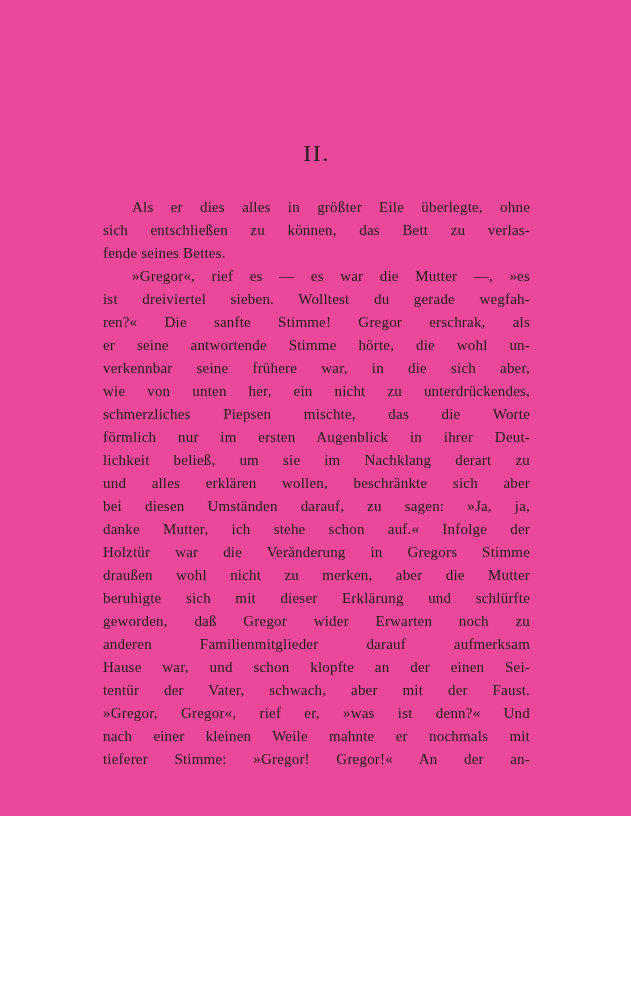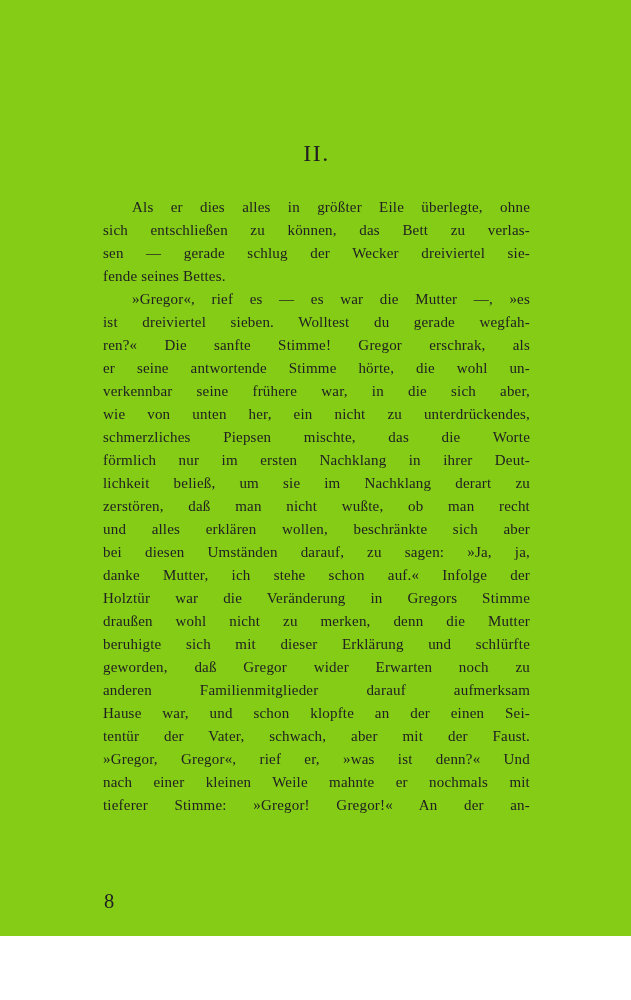--- a/index.html
+++ b/index.html
@@ -3,22 +3,22 @@
 <meta charset="utf-8">
 <style>
   html, body {
     margin: 0;
     padding: 0;
     background: #ffffff;
   }
   .book-page {
     position: relative;
     width: 631px;
-    height: 936px;
-    background: #84cc16;
+    height: 816px;
+    background: #ec4899;
     color: #212121;
     font-family: "Liberation Serif", "DejaVu Serif", serif;
     overflow: hidden;
   }
   .chapter-heading {
     position: absolute;
     top: 139px;
     left: 103px;
     width: 427px;
     margin: 0;
@@ -62,37 +62,35 @@
 </style>
 </head>
 <body>
 
 <div class="book-page">
   <h2 class="chapter-heading">II.</h2>
 
   <div class="text-block">
       <div class="text-line indent">Als er dies alles in größter Eile überlegte, ohne</div>
       <div class="text-line">sich entschließen zu können, das Bett zu verlas-</div>
-      <div class="text-line">sen — gerade schlug der Wecker dreiviertel sie-</div>
       <div class="text-line para-end">fende seines Bettes.</div>
       <div class="text-line indent">»Gregor«, rief es — es war die Mutter —, »es</div>
       <div class="text-line">ist dreiviertel sieben. Wolltest du gerade wegfah-</div>
       <div class="text-line">ren?« Die sanfte Stimme! Gregor erschrak, als</div>
       <div class="text-line">er seine antwortende Stimme hörte, die wohl un-</div>
       <div class="text-line">verkennbar seine frühere war, in die sich aber,</div>
       <div class="text-line">wie von unten her, ein nicht zu unterdrückendes,</div>
       <div class="text-line">schmerzliches Piepsen mischte, das die Worte</div>
-      <div class="text-line">förmlich nur im ersten Nachklang in ihrer Deut-</div>
+      <div class="text-line">förmlich nur im ersten Augenblick in ihrer Deut-</div>
       <div class="text-line">lichkeit beließ, um sie im Nachklang derart zu</div>
-      <div class="text-line">zerstören, daß man nicht wußte, ob man recht</div>
       <div class="text-line">und alles erklären wollen, beschränkte sich aber</div>
       <div class="text-line">bei diesen Umständen darauf, zu sagen: »Ja, ja,</div>
       <div class="text-line">danke Mutter, ich stehe schon auf.« Infolge der</div>
       <div class="text-line">Holztür war die Veränderung in Gregors Stimme</div>
-      <div class="text-line">draußen wohl nicht zu merken, denn die Mutter</div>
+      <div class="text-line">draußen wohl nicht zu merken, aber die Mutter</div>
       <div class="text-line">beruhigte sich mit dieser Erklärung und schlürfte</div>
       <div class="text-line">geworden, daß Gregor wider Erwarten noch zu</div>
       <div class="text-line">anderen Familienmitglieder darauf aufmerksam</div>
       <div class="text-line">Hause war, und schon klopfte an der einen Sei-</div>
       <div class="text-line">tentür der Vater, schwach, aber mit der Faust.</div>
       <div class="text-line">»Gregor, Gregor«, rief er, »was ist denn?« Und</div>
       <div class="text-line">nach einer kleinen Weile mahnte er nochmals mit</div>
       <div class="text-line">tieferer Stimme: »Gregor! Gregor!« An der an-</div>
     </div>
 

